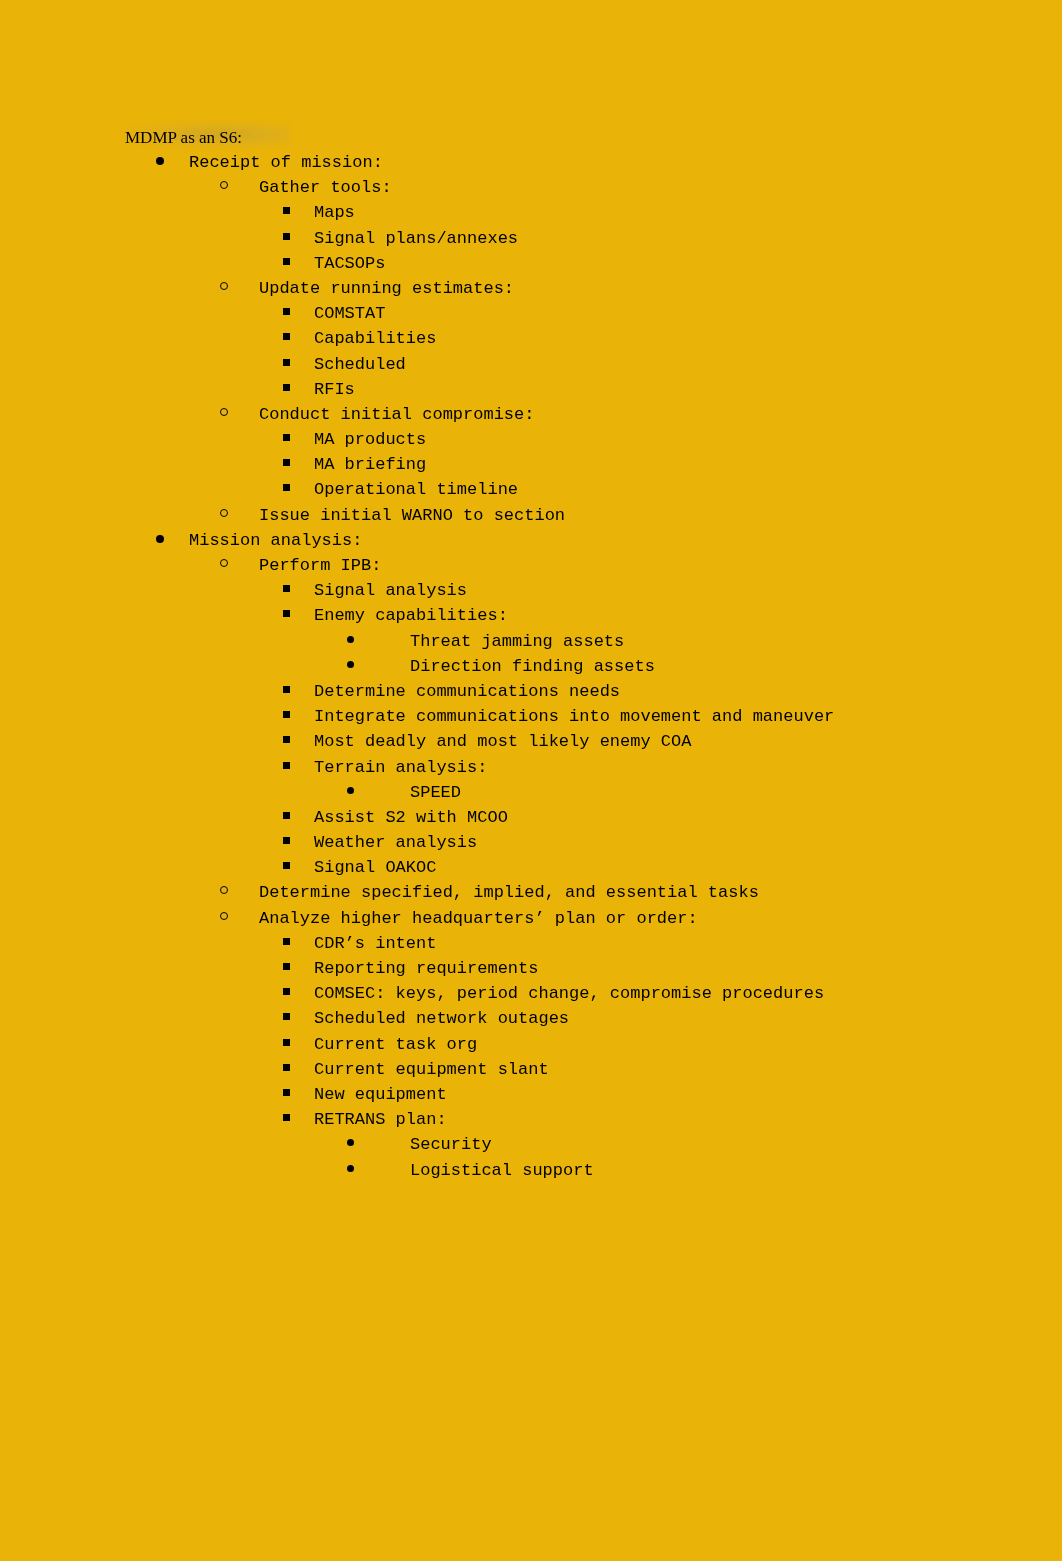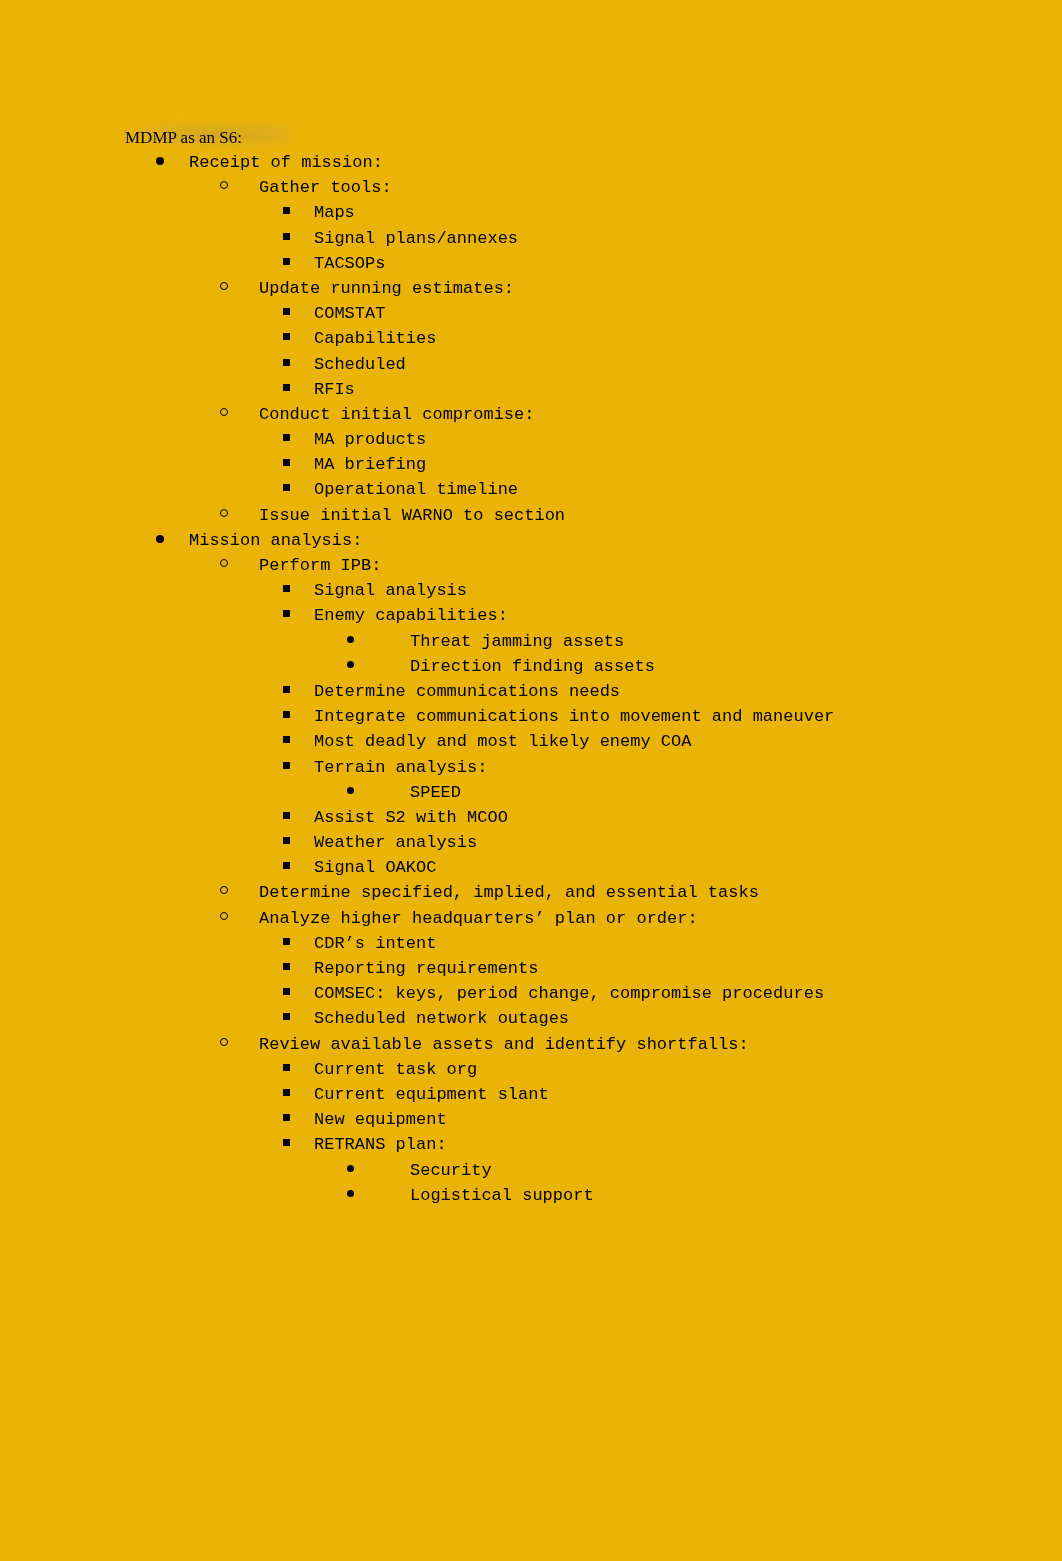--- a/index.html
+++ b/index.html
@@ -253,24 +253,20 @@
           <span class="label">Reporting requirements</span>
         </div>
         <div class="li lvl3">
           <span class="bullet"><span class="sq"></span></span>
           <span class="label">COMSEC: keys, period change, compromise procedures</span>
         </div>
         <div class="li lvl3">
           <span class="bullet"><span class="sq"></span></span>
           <span class="label">Scheduled network outages</span>
         </div>
-        <div class="li lvl2">
-          <span class="bullet"><span class="circ"></span></span>
-          <span class="label">Review available assets and identify shortfalls:</span>
-        </div>
         <div class="li lvl3">
           <span class="bullet"><span class="sq"></span></span>
           <span class="label">Current task org</span>
         </div>
         <div class="li lvl3">
           <span class="bullet"><span class="sq"></span></span>
           <span class="label">Current equipment slant</span>
         </div>
         <div class="li lvl3">
           <span class="bullet"><span class="sq"></span></span>

